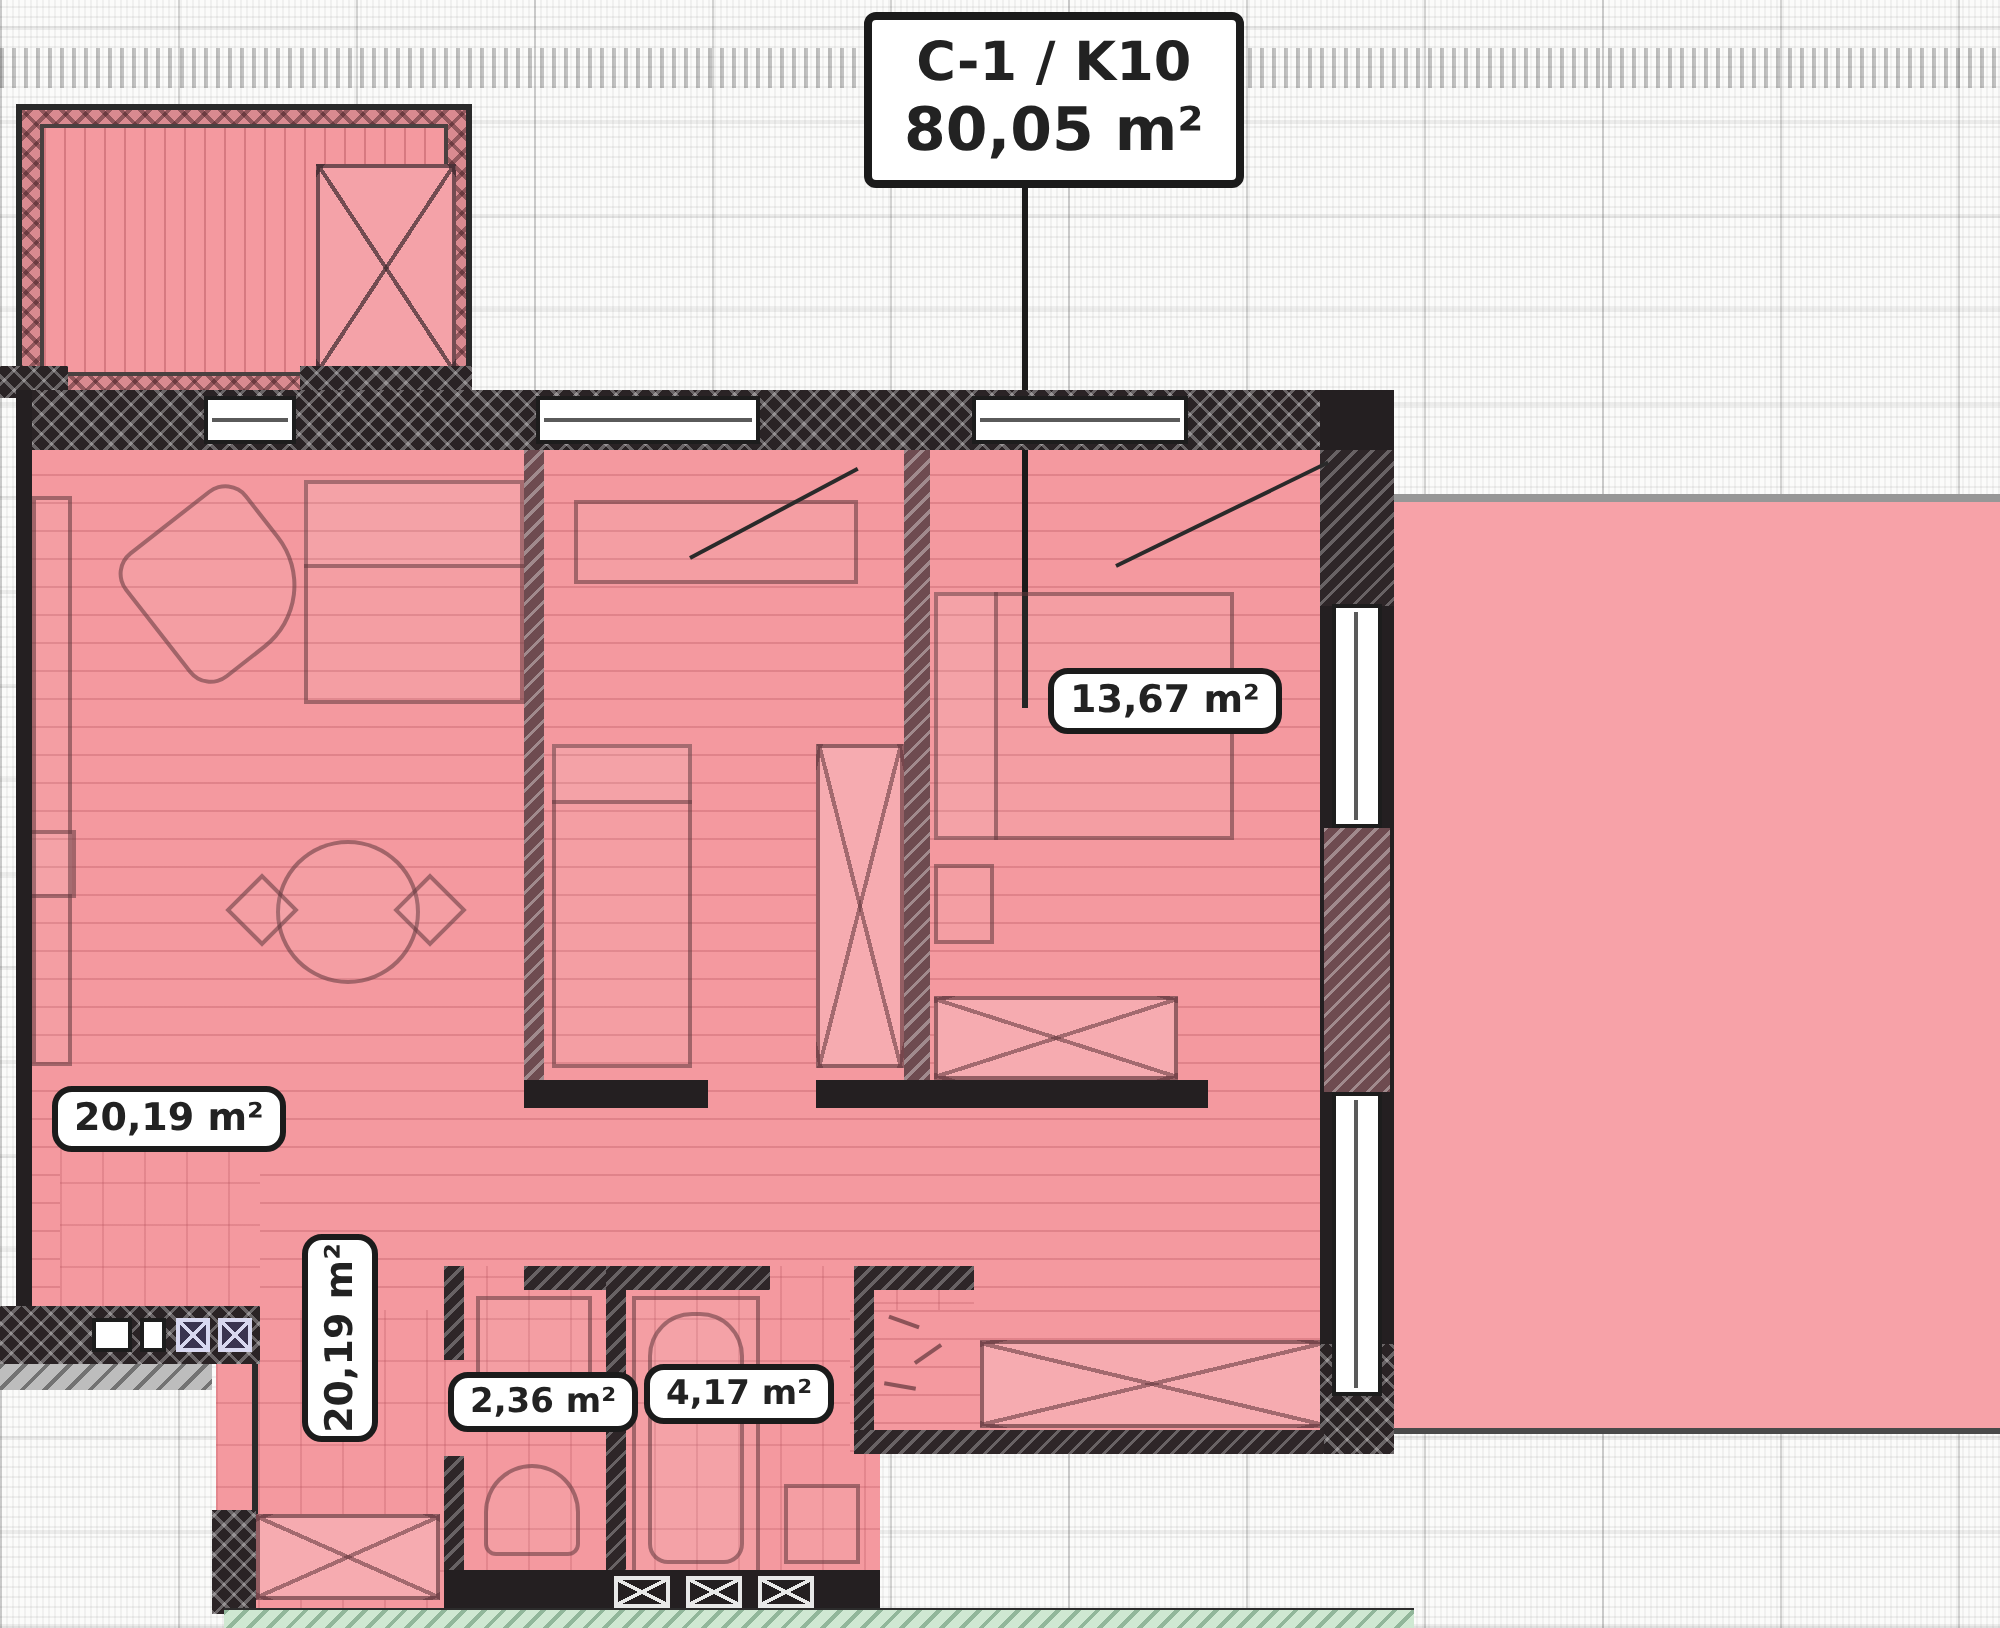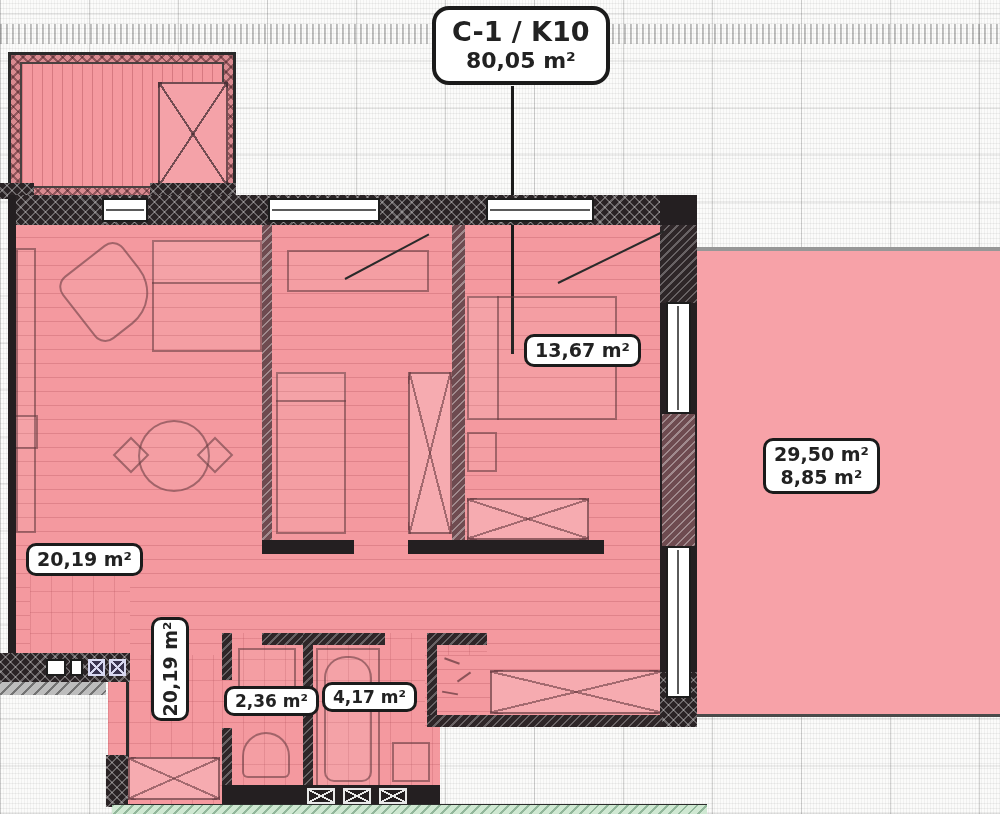--- a/index.html
+++ b/index.html
@@ -49,22 +49,22 @@
   .leaf{position:absolute;height:2px;background:#2a2a2a;transform-origin:left center;z-index:11;}
   .mark{position:absolute;width:16px;height:2px;background:rgba(95,52,58,.7);z-index:8;}
 
   
   .tag{position:absolute;background:#fff;border:3px solid #1b1b1b;border-radius:10px;
     display:flex;flex-direction:column;align-items:center;justify-content:center;
     font-weight:700;color:#222;font-size:19px;line-height:1.2;padding:2px 8px;
     box-sizing:border-box;z-index:30;white-space:nowrap;}
   .tag.small{font-size:17px;}
   .tag.vert{transform:rotate(-90deg);}
-  .title-tag{border-width:4px;border-radius:17px;font-size:27px;padding:6px 16px;}
-  .title-tag .sub{font-size:22px;}
+  .title-tag{border-width:4px;border-radius:6px;font-size:27px;padding:6px 16px;}
+  .title-tag .sub{font-size:30px;}
   .leader{position:absolute;width:3px;background:#1a1a1a;z-index:6;}
   .mint{position:absolute;background-color:#cfe8d2;z-index:13;border-top:1px solid #2c2c2c;
     background-image:repeating-linear-gradient(135deg, rgba(30,90,50,.35) 0 2px, transparent 2px 7px);}
   .edge{position:absolute;background:#2a2a2a;z-index:9;}
 </style>
 </head>
 <body>
 
 <div id="stage">
   <div class="backdrop"></div>
@@ -174,24 +174,20 @@
     <div>C-1 / K10</div>
     <div class="sub">80,05 m²</div>
   </div>
 
 
 
   <div class="tag" style="left:524px;top:334px;">
     <div>13,67 m²</div>
   </div>
 
-  <div class="tag" style="left:763px;top:438px;">
-    <div>29,50 m²</div>
-    <div>8,85 m²</div>
-  </div>
 
   <div class="tag" style="left:26px;top:543px;">
     <div>20,19 m²</div>
   </div>
 
   <div class="tag vert" style="left:118px;top:650px;width:104px;height:38px;">
     <div>20,19 m²</div>
   </div>
 
   <div class="tag small" style="left:224px;top:686px;align-items:flex-end;">

